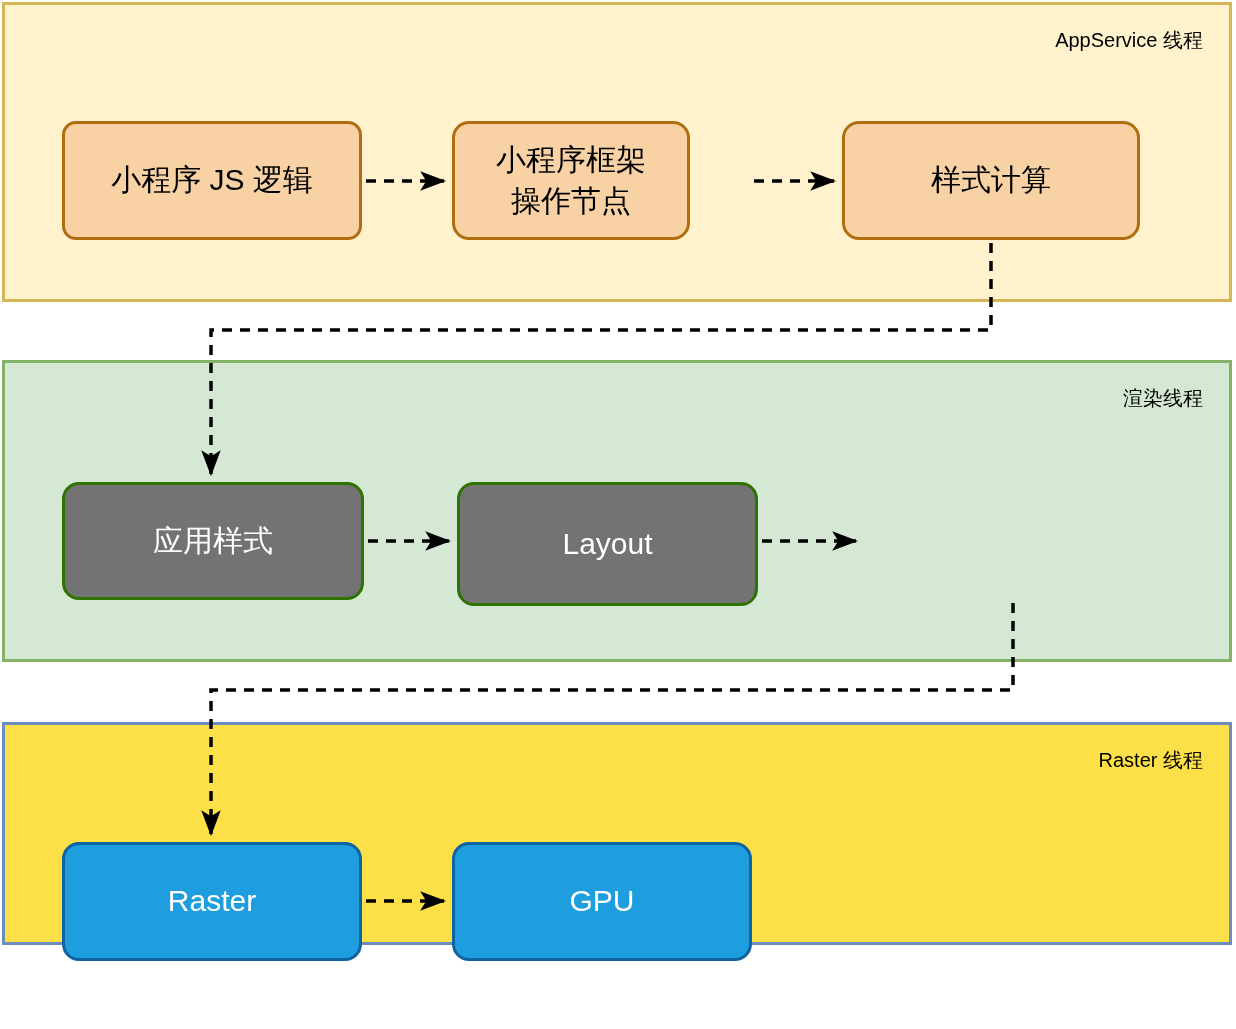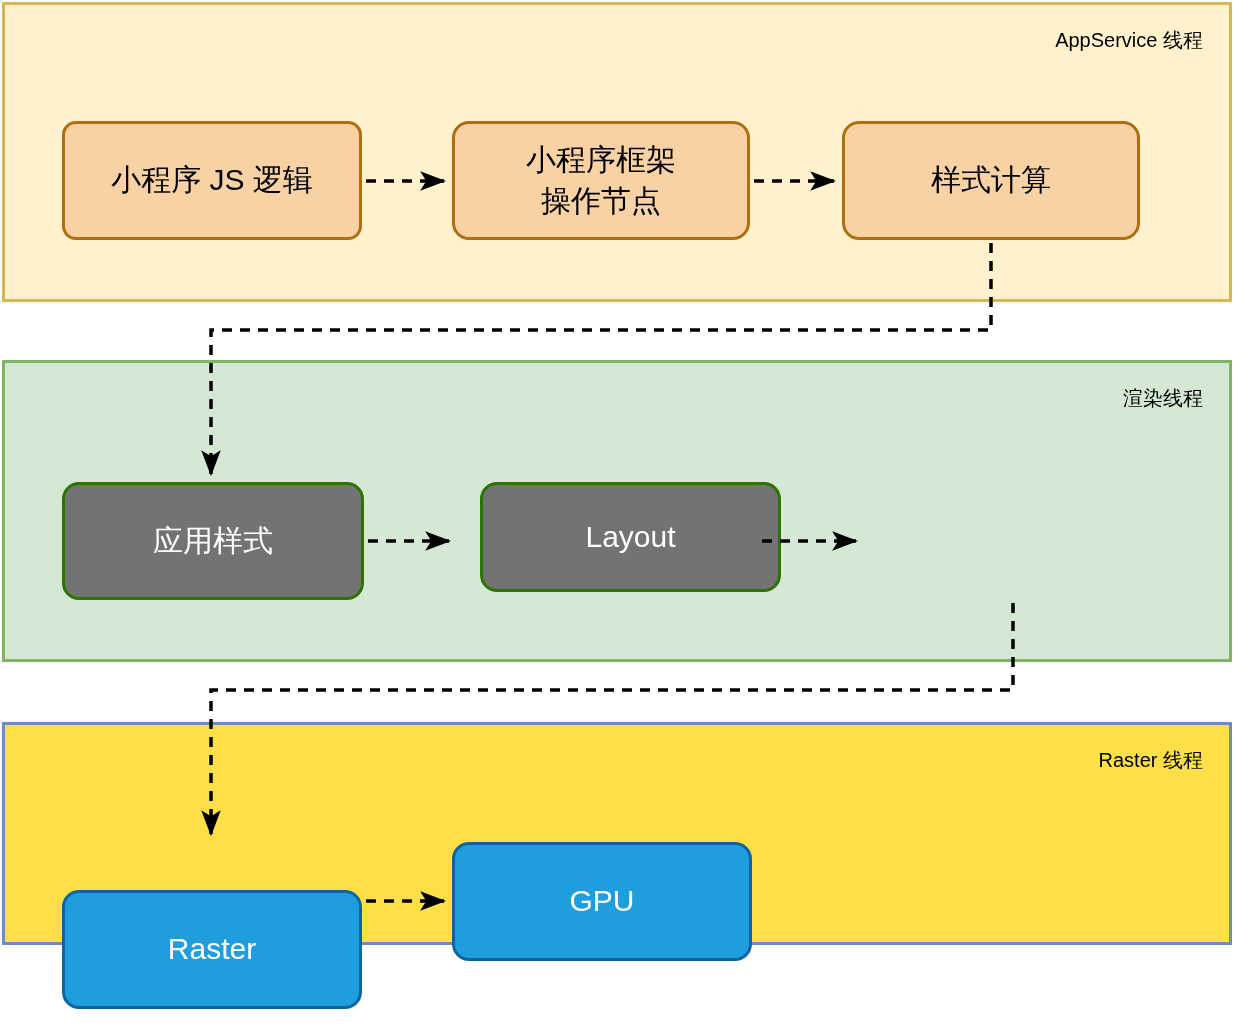--- a/index.html
+++ b/index.html
@@ -39,26 +39,26 @@
     text-align: center;
     font-size: 30px;
     line-height: 1.35;
     white-space: pre-line;
   }
   .node-orange { background: #F8D2A4; border-color: #B06E10; color: #000000; }
   .node-green  { background: #737373; border-color: #2D7300; color: #ffffff; }
   .node-blue   { background: #1E9EDE; border-color: #0F63A0; color: #ffffff; }
 
   #node-js-logic     { left: 62px;  top: 121px; width: 300px; height: 119px; border-radius: 14px; }
-  #node-framework    { left: 452px; top: 121px; width: 298px; height: 119px; }
+  #node-framework    { left: 452px; top: 121px; width: 238px; height: 119px; }
   #node-style-calc   { left: 842px; top: 121px; width: 298px; height: 119px; }
   #node-apply-style  { left: 62px;  top: 482px; width: 302px; height: 118px; }
-  #node-layout       { left: 480px; top: 482px; width: 301px; height: 110px; }
+  #node-layout       { left: 457px; top: 482px; width: 301px; height: 124px; }
   #node-paint        { left: 864px; top: 482px; width: 299px; height: 118px; }
-  #node-raster       { left: 62px;  top: 842px; width: 300px; height: 119px; margin-top: 48px; }
+  #node-raster       { left: 62px;  top: 842px; width: 300px; height: 119px; }
   #node-gpu          { left: 452px; top: 842px; width: 300px; height: 119px; }
 
   svg.edge-layer {
     position: absolute;
     left: 0; top: 0;
     width: 1236px;
     height: 1029px;
     pointer-events: none;
   }
   svg.edge-layer path.edge {

